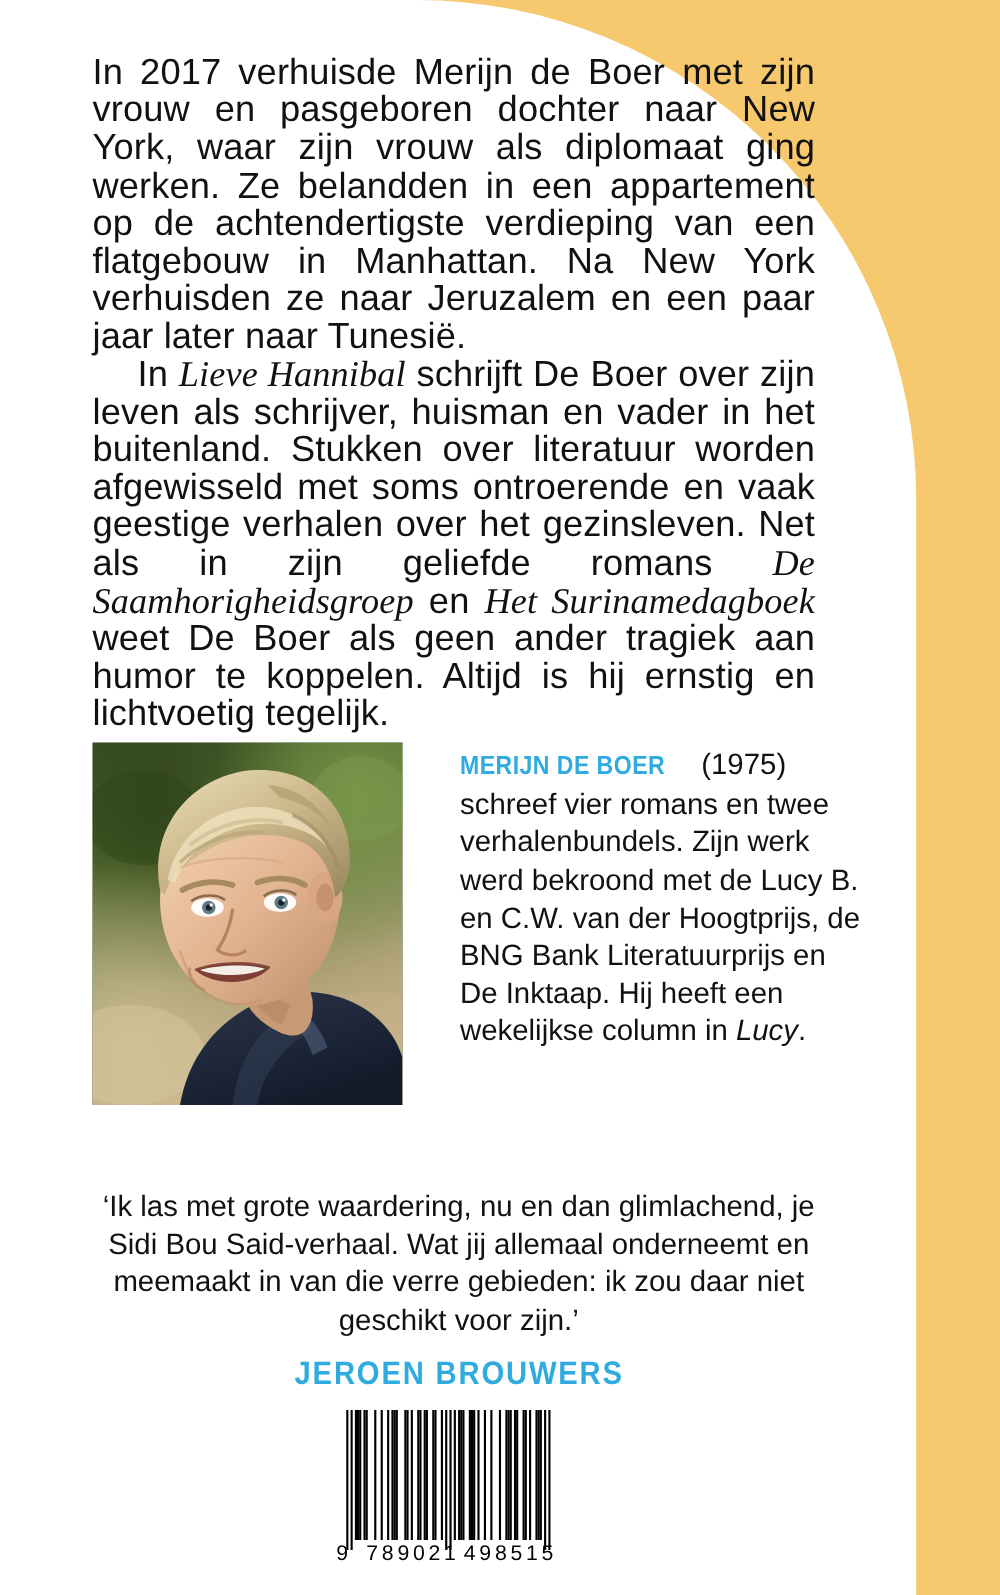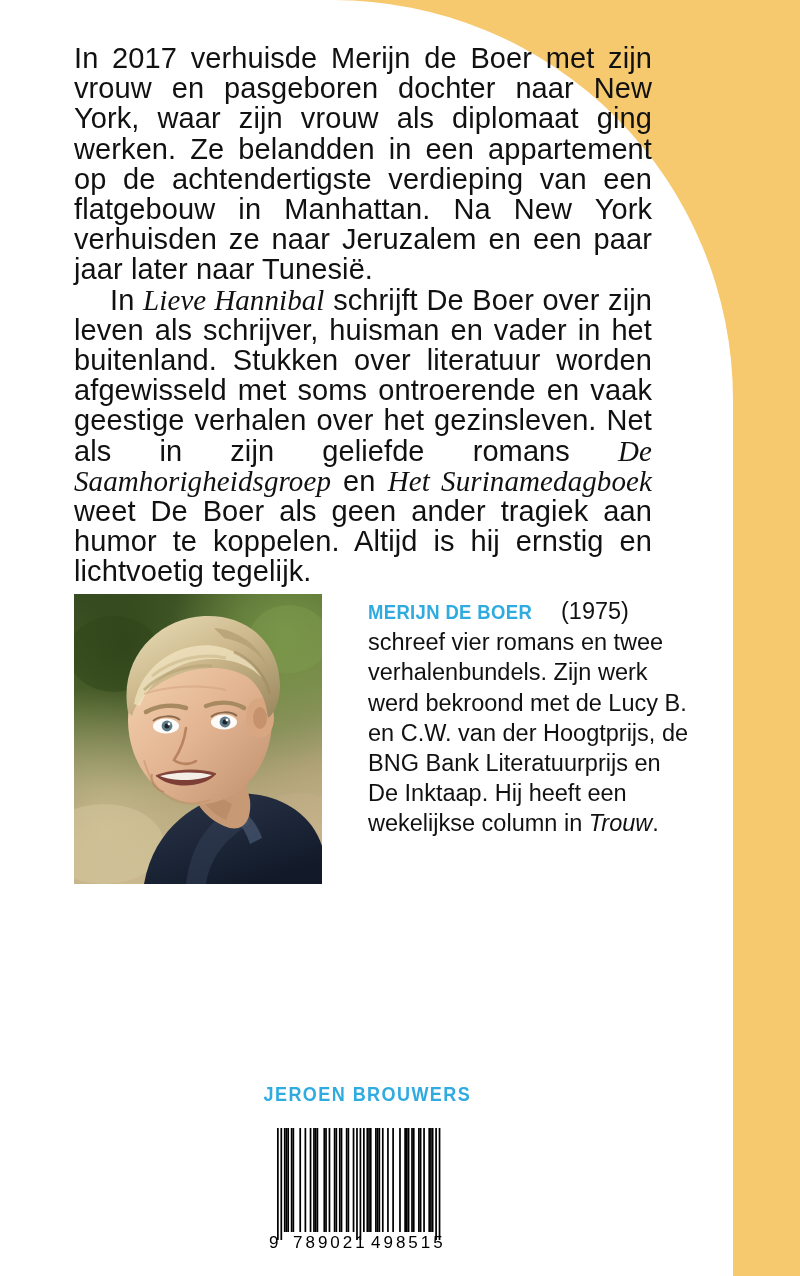--- a/index.html
+++ b/index.html
@@ -117,21 +117,21 @@
     color: #111111;
   }
   #quote-attrib {
     position: absolute;
     left: 60px;
     top: 1083px;
     width: 614px;
     text-align: center;
     color: #2FABE0;
     font-weight: 700;
-    font-size: 20px;
+    font-size: 26px;
     letter-spacing: 1.6px;
   }
   #quote-attrib span {
     display: inline-block;
     transform: scaleX(0.9);
   }
 
   
   #barcode {
     position: absolute;
@@ -249,24 +249,25 @@
         <path d="M82 182 C 96 176, 124 174, 142 180" stroke="#86493c" stroke-width="1.6" fill="none"></path>
         <path d="M78 180 C 76 188, 82 196, 90 198" stroke="#b3805e" stroke-width="2" fill="none" opacity="0.7"></path>
 
         <path d="M70 166 C 80 204, 108 216, 136 206" stroke="#c08b66" stroke-width="2" fill="none" opacity="0.45"></path>
 
         <path d="M70 100 C 92 92, 126 90, 152 96" stroke="#cf9f7b" stroke-width="1.8" fill="none" opacity="0.5"></path>
       </svg>
     </div>
 
     <div id="author-bio">
-      <span class="brand-name">MERIJN DE BOER</span><span> (1975) schreef vier romans en twee verhalenbundels. Zijn werk werd bekroond met de Lucy B. en C.W. van der Hoogtprijs, de BNG Bank Literatuurprijs en De Inktaap. Hij heeft een wekelijkse column in </span><em>Trouw</em><span>.</span>
+      <span class="brand-name">MERIJN DE BOER</span><span> (1975) schreef vier romans en twee verhalenbundels. Zijn werk werd bekroond met de Lucy B. en C.W. van der Hoogtprijs, de BNG Bank Literatuurprijs en De Inktaap. Hij heeft een wekelijkse column in </span><em>Lucy</em><span>.</span>
     </div>
   </div>
 
+  <div id="quote-block">‘Ik las met grote waardering, nu en dan glimlachend, je Sidi Bou Said-verhaal. Wat jij allemaal onderneemt en meemaakt in van die verre gebieden: ik zou daar niet geschikt voor zijn.’</div>
   <div id="quote-attrib"><span>JEROEN BROUWERS</span></div>
 
   <div id="barcode">
     <svg width="200" height="128" viewBox="0 0 200 128">
       <rect x="0" y="0" width="200" height="128" fill="#ffffff"></rect>
       <g fill="#000000" id="bars">
           <rect x="14.00" y="2" width="1.72" height="112"></rect>
           <rect x="17.44" y="2" width="1.72" height="112"></rect>
           <rect x="20.88" y="2" width="1.72" height="104"></rect>
           <rect x="22.60" y="2" width="1.72" height="104"></rect>

